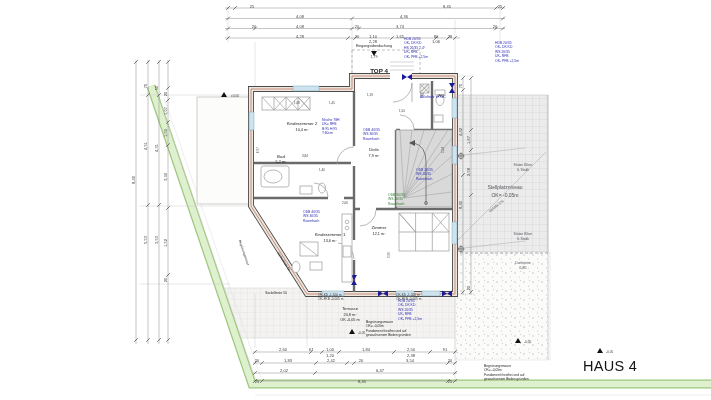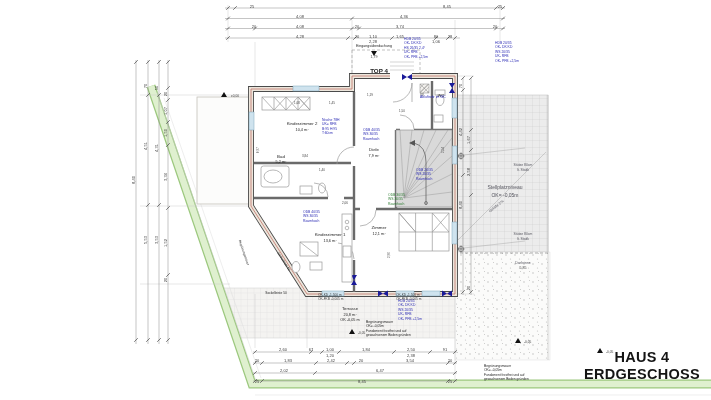--- a/index.html
+++ b/index.html
@@ -1,20 +1,20 @@
 <!DOCTYPE html>
 <html><head>
 <meta charset="utf-8">
 <style>
   html,body{margin:0;padding:0;background:#fff;}
   .page{position:relative;width:711px;height:400px;background:#ffffff;overflow:hidden;
         font-family:"Liberation Sans",sans-serif;}
   .plan-svg{position:absolute;left:0;top:0;}
-  .title-block{position:absolute;left:583px;top:349px;width:118px;text-align:center;
-        color:#141414;font-size:14.5px;line-height:17px;letter-spacing:.3px;font-weight:700;}
+  .title-block{position:absolute;left:583px;top:358px;width:118px;
+        color:#141414;font-size:14.5px;line-height:17px;letter-spacing:.3px;font-weight:400;}
 </style>
 </head>
 <body>
 
 <div class="page">
 
 <svg class="plan-svg" width="711" height="400" viewBox="0 0 711 400">
   <defs>
     <pattern id="pgrid" width="7" height="7" patternUnits="userSpaceOnUse">
       <rect width="7" height="7" fill="#ececec"></rect>
@@ -330,16 +330,15 @@
         <text x="388" y="196" font-size="3.4" fill="#2e7d32" text-anchor="start" font-family="&quot;Liberation Sans&quot;, sans-serif"><tspan x="388" dy="0">ODB 30/35</tspan><tspan x="388" dy="4.4">WS 30/35</tspan><tspan x="388" dy="4.4">Raumhoch</tspan></text>
         <text x="366" y="323" font-size="3.3" fill="#1f1f1f" text-anchor="start" font-family="&quot;Liberation Sans&quot;, sans-serif"><tspan x="366" dy="0">Begrünungsmauer</tspan><tspan x="366" dy="4.3">OK= -0,05m</tspan><tspan x="366" dy="4.3">Fundament frostfrei und auf</tspan><tspan x="366" dy="4.3">gewachsenem Boden gründen</tspan></text>
         <text x="484" y="367" font-size="3.3" fill="#1f1f1f" text-anchor="start" font-family="&quot;Liberation Sans&quot;, sans-serif"><tspan x="484" dy="0">Begrünungsmauer</tspan><tspan x="484" dy="4.3">OK= -0,05m</tspan><tspan x="484" dy="4.3">Fundament frostfrei und auf</tspan><tspan x="484" dy="4.3">gewachsenem Boden gründen</tspan></text>
         <text x="318" y="296" font-size="3.2" fill="#3c3c3c" text-anchor="start" font-family="&quot;Liberation Sans&quot;, sans-serif"><tspan x="318" dy="0">OK-KD  -1,500 m</tspan><tspan x="318" dy="4.2">OK-FKB -0,005 m</tspan></text>
         <text x="396" y="296" font-size="3.2" fill="#3c3c3c" text-anchor="start" font-family="&quot;Liberation Sans&quot;, sans-serif"><tspan x="396" dy="0">OK-KD  -1,500 m</tspan><tspan x="396" dy="4.2">OK-FKB -0,005 m</tspan></text>
       </g>
 </svg>
 
 <div class="title-block">
   <div>HAUS 4</div>
-  <div>ERDGESCHOSS</div>
 </div>
 
 </div>
 
 </body></html>

